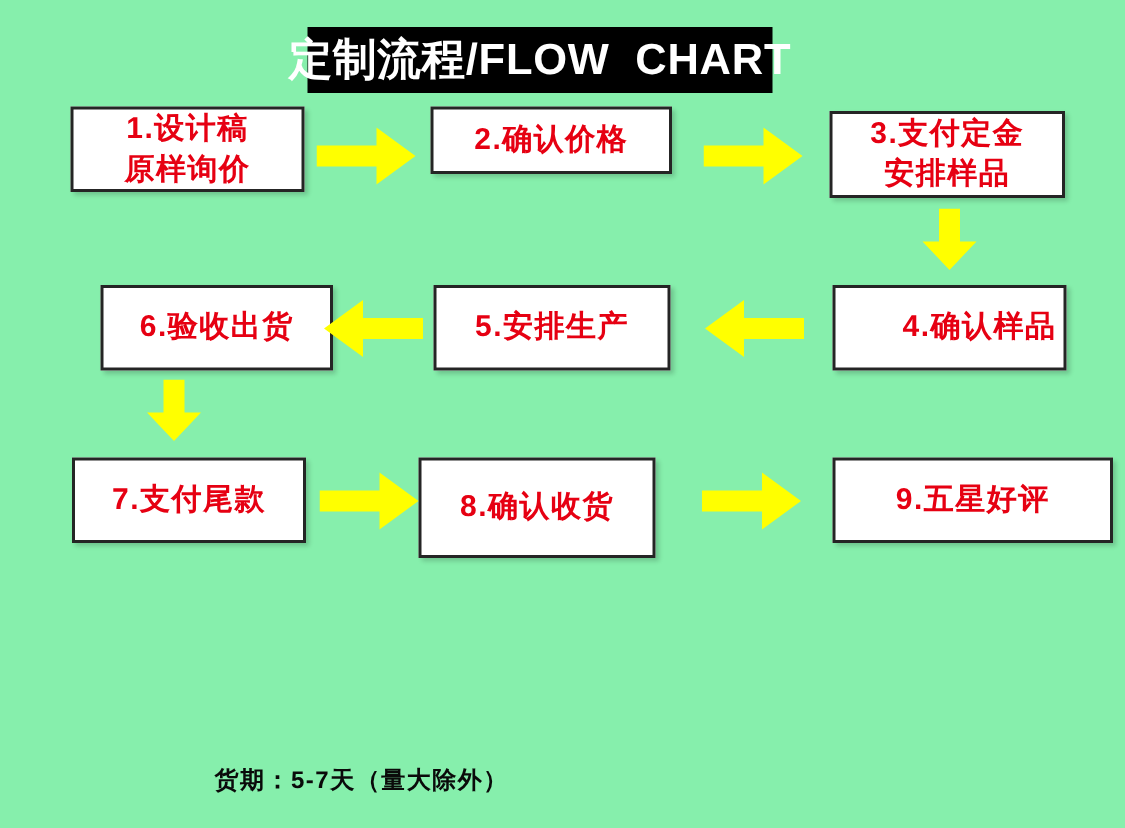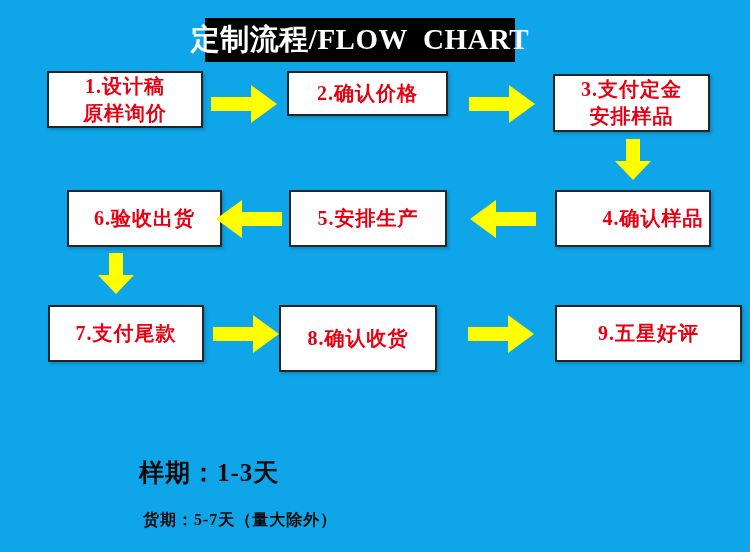--- a/index.html
+++ b/index.html
@@ -1,20 +1,20 @@
 <!DOCTYPE html>
 <html><head>
 <meta charset="utf-8">
 <style>
   html,body{margin:0;padding:0;background:#ffffff;}
   #canvas{
     position:relative;
     width:750px;height:552px;
-    background:#0ea5e9;
-    font-family:Liberation Serif, serif;
+    background:#86efac;
+    font-family:Liberation Sans, sans-serif;
     overflow:hidden;
   }
   .banner{
     position:absolute;left:205px;top:18px;width:310px;height:44px;
     background:#000000;color:#ffffff;
     display:flex;align-items:center;justify-content:center;
     font-size:29px;font-weight:bold;white-space:pre;
     letter-spacing:0.5px;
   }
   .box{
@@ -118,16 +118,15 @@
     <svg width="38" height="42" viewBox="0 0 38 42">
         <polygon points="12,0 26,0 26,22 37,22 19,41 1,22 12,22" fill="#ffff00"></polygon>
       </svg>
   </div>
   <div class="arrow" id="d2">
     <svg width="38" height="42" viewBox="0 0 38 42">
         <polygon points="12,0 26,0 26,22 37,22 19,41 1,22 12,22" fill="#ffff00"></polygon>
       </svg>
   </div>
 
-  <div class="note note-2">样期：1-3天</div>
   <div class="note note-3">货期：5-7天（量大除外）</div>
 
 </div>
 
 </body></html>

